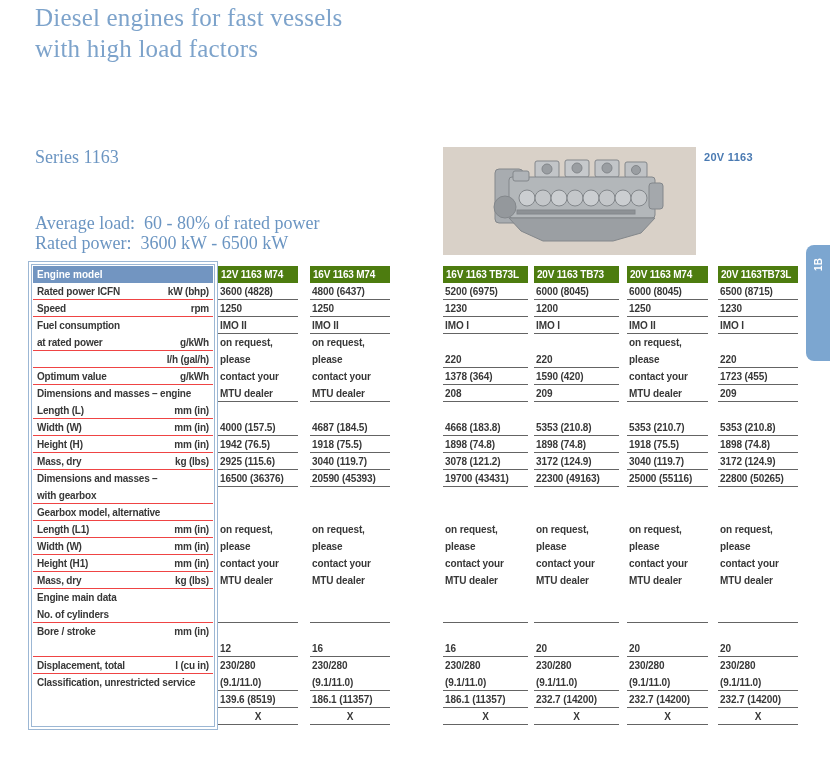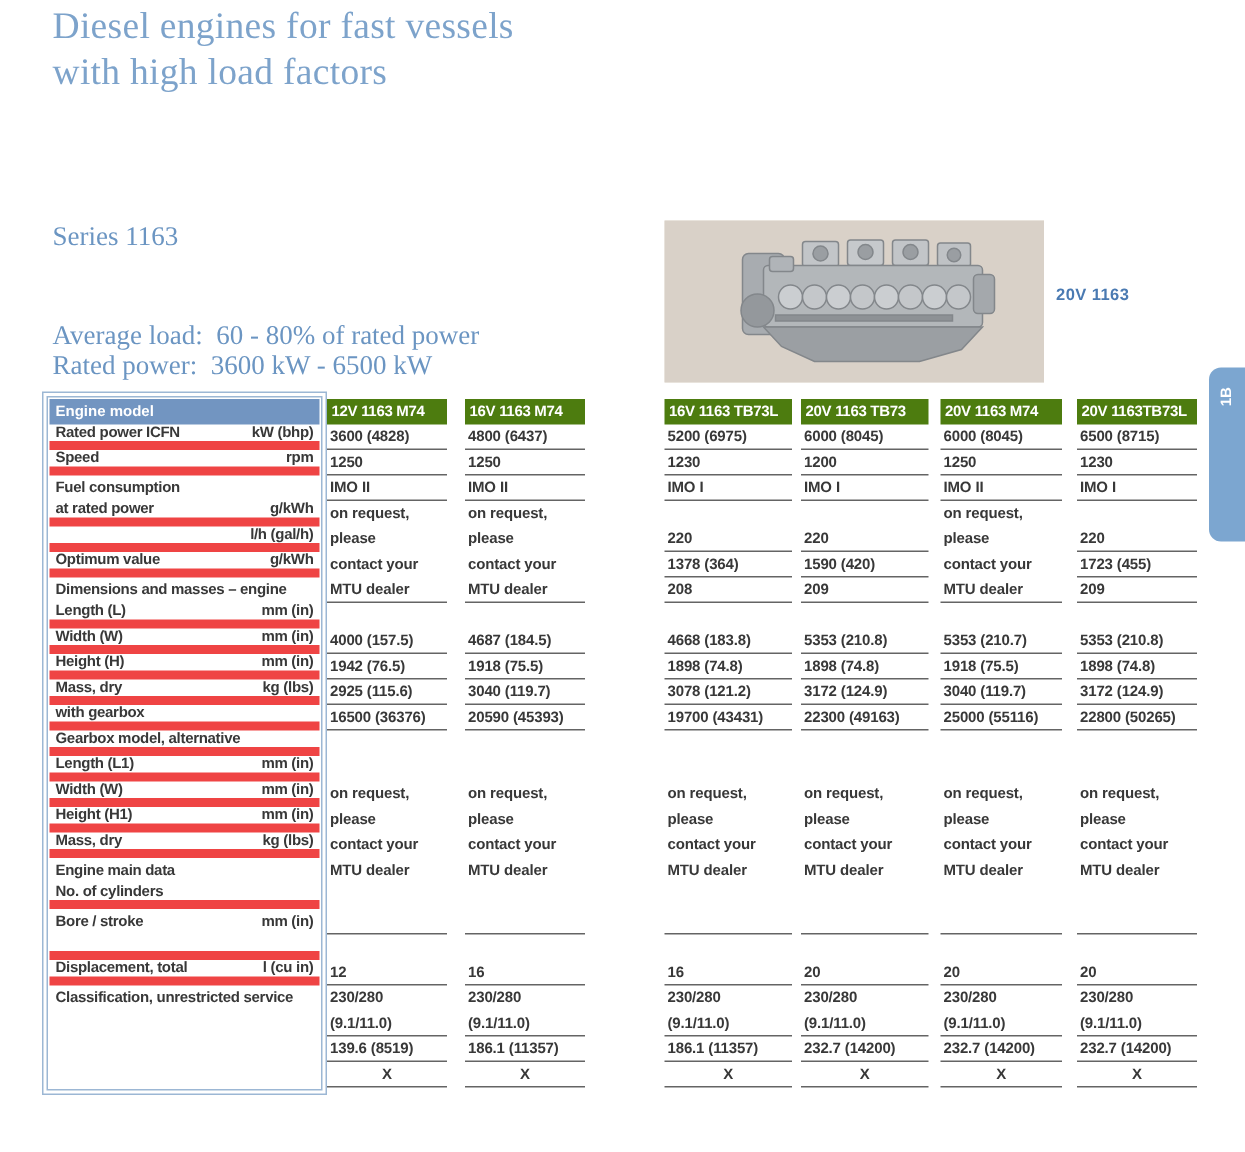--- a/index.html
+++ b/index.html
@@ -13,37 +13,37 @@
   .blue-serif{position:absolute;left:35px;
     font-family:"Liberation Serif",serif;font-size:18px;color:#6b95c2;
     white-space:pre;}
   .series-label{top:147px;}
   .avg-load{top:213px;}
   .rated-power{top:233px;}
 
   .photo{position:absolute;left:443px;top:147px;width:253px;height:108px;
     background:#d9d1c8;}
   .photo-caption{position:absolute;left:704px;top:151px;
-    font-size:11px;font-weight:700;color:#4a7ab2;letter-spacing:.3px;margin-top:40px;}
+    font-size:11px;font-weight:700;color:#4a7ab2;letter-spacing:.3px;}
 
   .sidetab{position:absolute;left:806px;top:245px;width:24px;height:116px;
     background:#7ca6d0;border-radius:8px 0 0 8px;}
   .sidetab-label{position:absolute;top:14px;left:0;width:24px;text-align:center;
     transform:rotate(-90deg);color:#ffffff;font-size:10px;font-weight:700;}
 
   
   .labels{position:absolute;left:33px;top:266px;width:180px;height:459px;}
   .bframe{position:absolute;inset:-2px;border:1px solid #9cb7d4;pointer-events:none;}
   .bframe2{position:absolute;inset:-5px;border:1px solid #9cb7d4;pointer-events:none;}
 
   .lrow{display:flex;justify-content:space-between;align-items:center;
     height:17px;box-sizing:border-box;padding:0 4px;
     font-size:10px;font-weight:700;color:#383838;letter-spacing:-.2px;
     white-space:nowrap;}
-  .lrow.ln{border-bottom:6px solid #ef4444;}
+  .lrow.ln{border-bottom:1px solid #ef4444;}
   .lrow.head{background:#7295c1;color:#ffffff;letter-spacing:0;}
 
   .cols{position:absolute;left:218px;top:266px;width:582px;height:459px;}
   .speccol{position:absolute;top:0;}
   .col0{left:0;width:80px}.col1{left:92px;width:80px}
   .col2{left:225px;width:85px}.col3{left:316px;width:85px}
   .col4{left:409px;width:81px}.col5{left:500px;width:80px}
 
   .colhead{height:17px;line-height:17px;box-sizing:border-box;
     background:#4d7c0f;color:#ffffff;font-size:10px;font-weight:700;
@@ -145,20 +145,24 @@
           <span>mm (in)</span>
         </div>
         <div class="lrow ln">
           <span>Height (H)</span>
           <span>mm (in)</span>
         </div>
         <div class="lrow ln">
           <span>Mass, dry</span>
           <span>kg (lbs)</span>
         </div>
+        <div class="lrow">
+          <span>Dimensions and masses –</span>
+          <span></span>
+        </div>
         <div class="lrow ln">
           <span>with gearbox</span>
           <span></span>
         </div>
         <div class="lrow ln">
           <span>Gearbox model, alternative</span>
           <span></span>
         </div>
         <div class="lrow ln">
           <span>Length (L1)</span>

